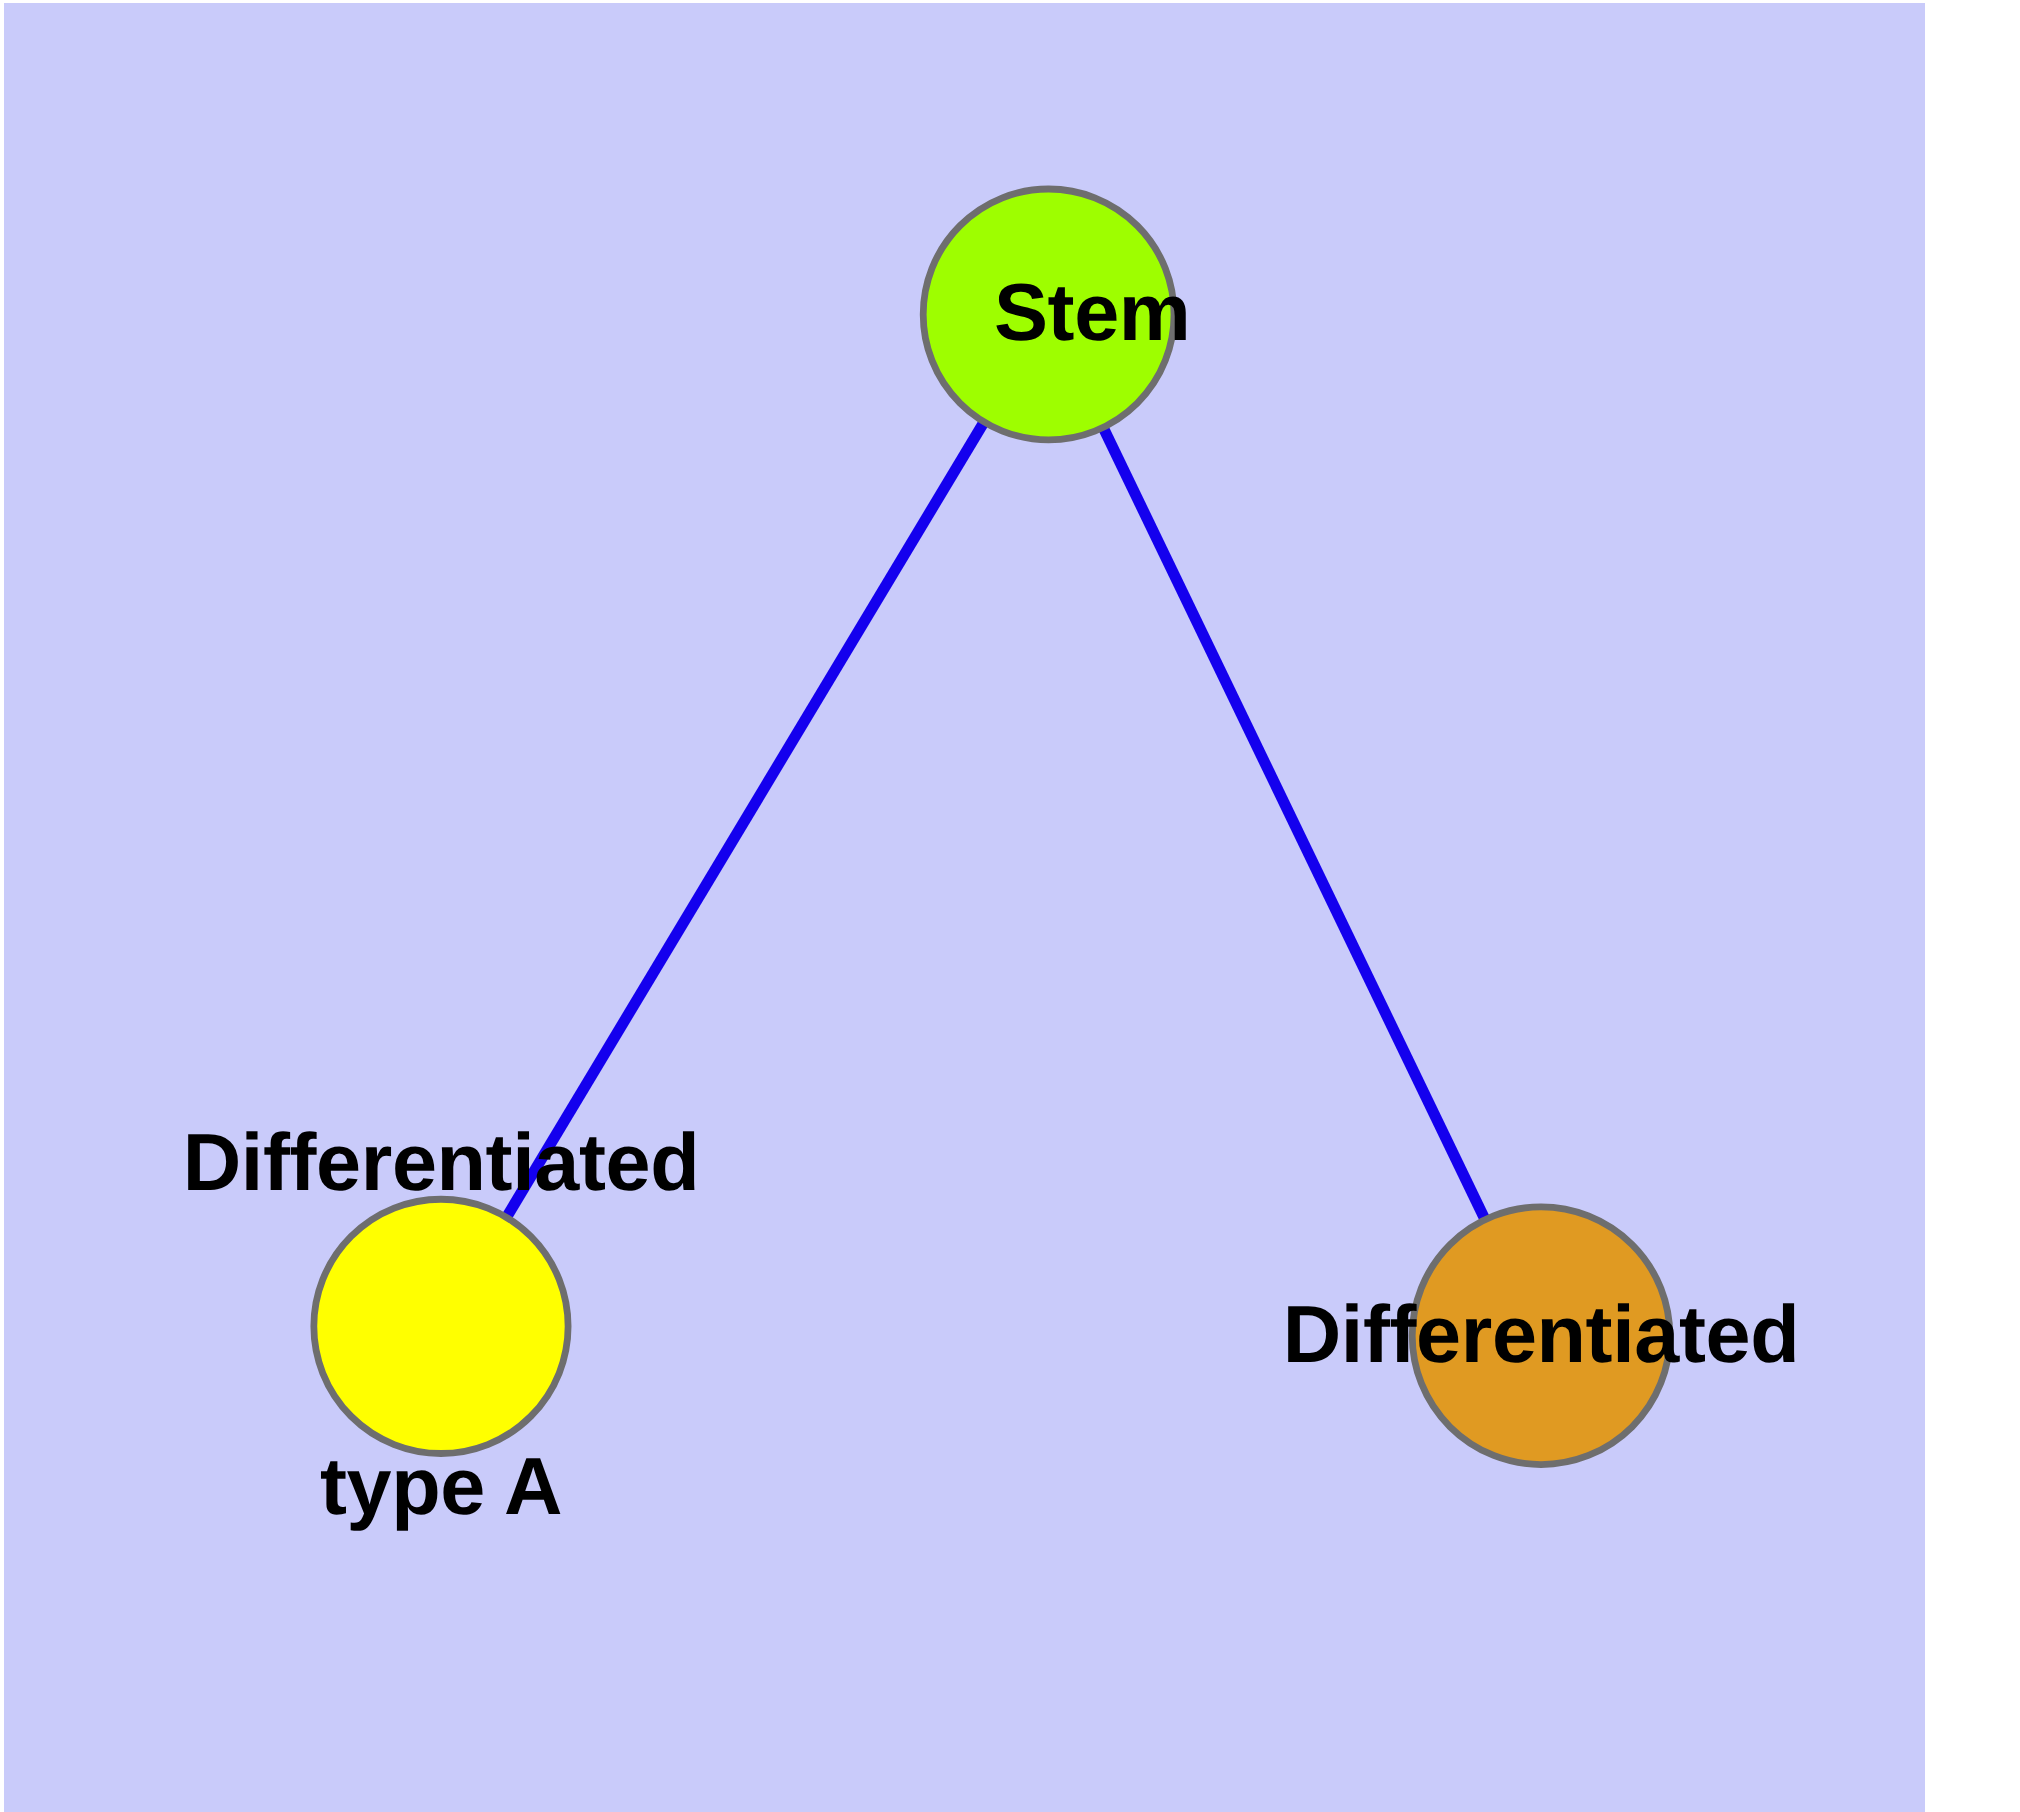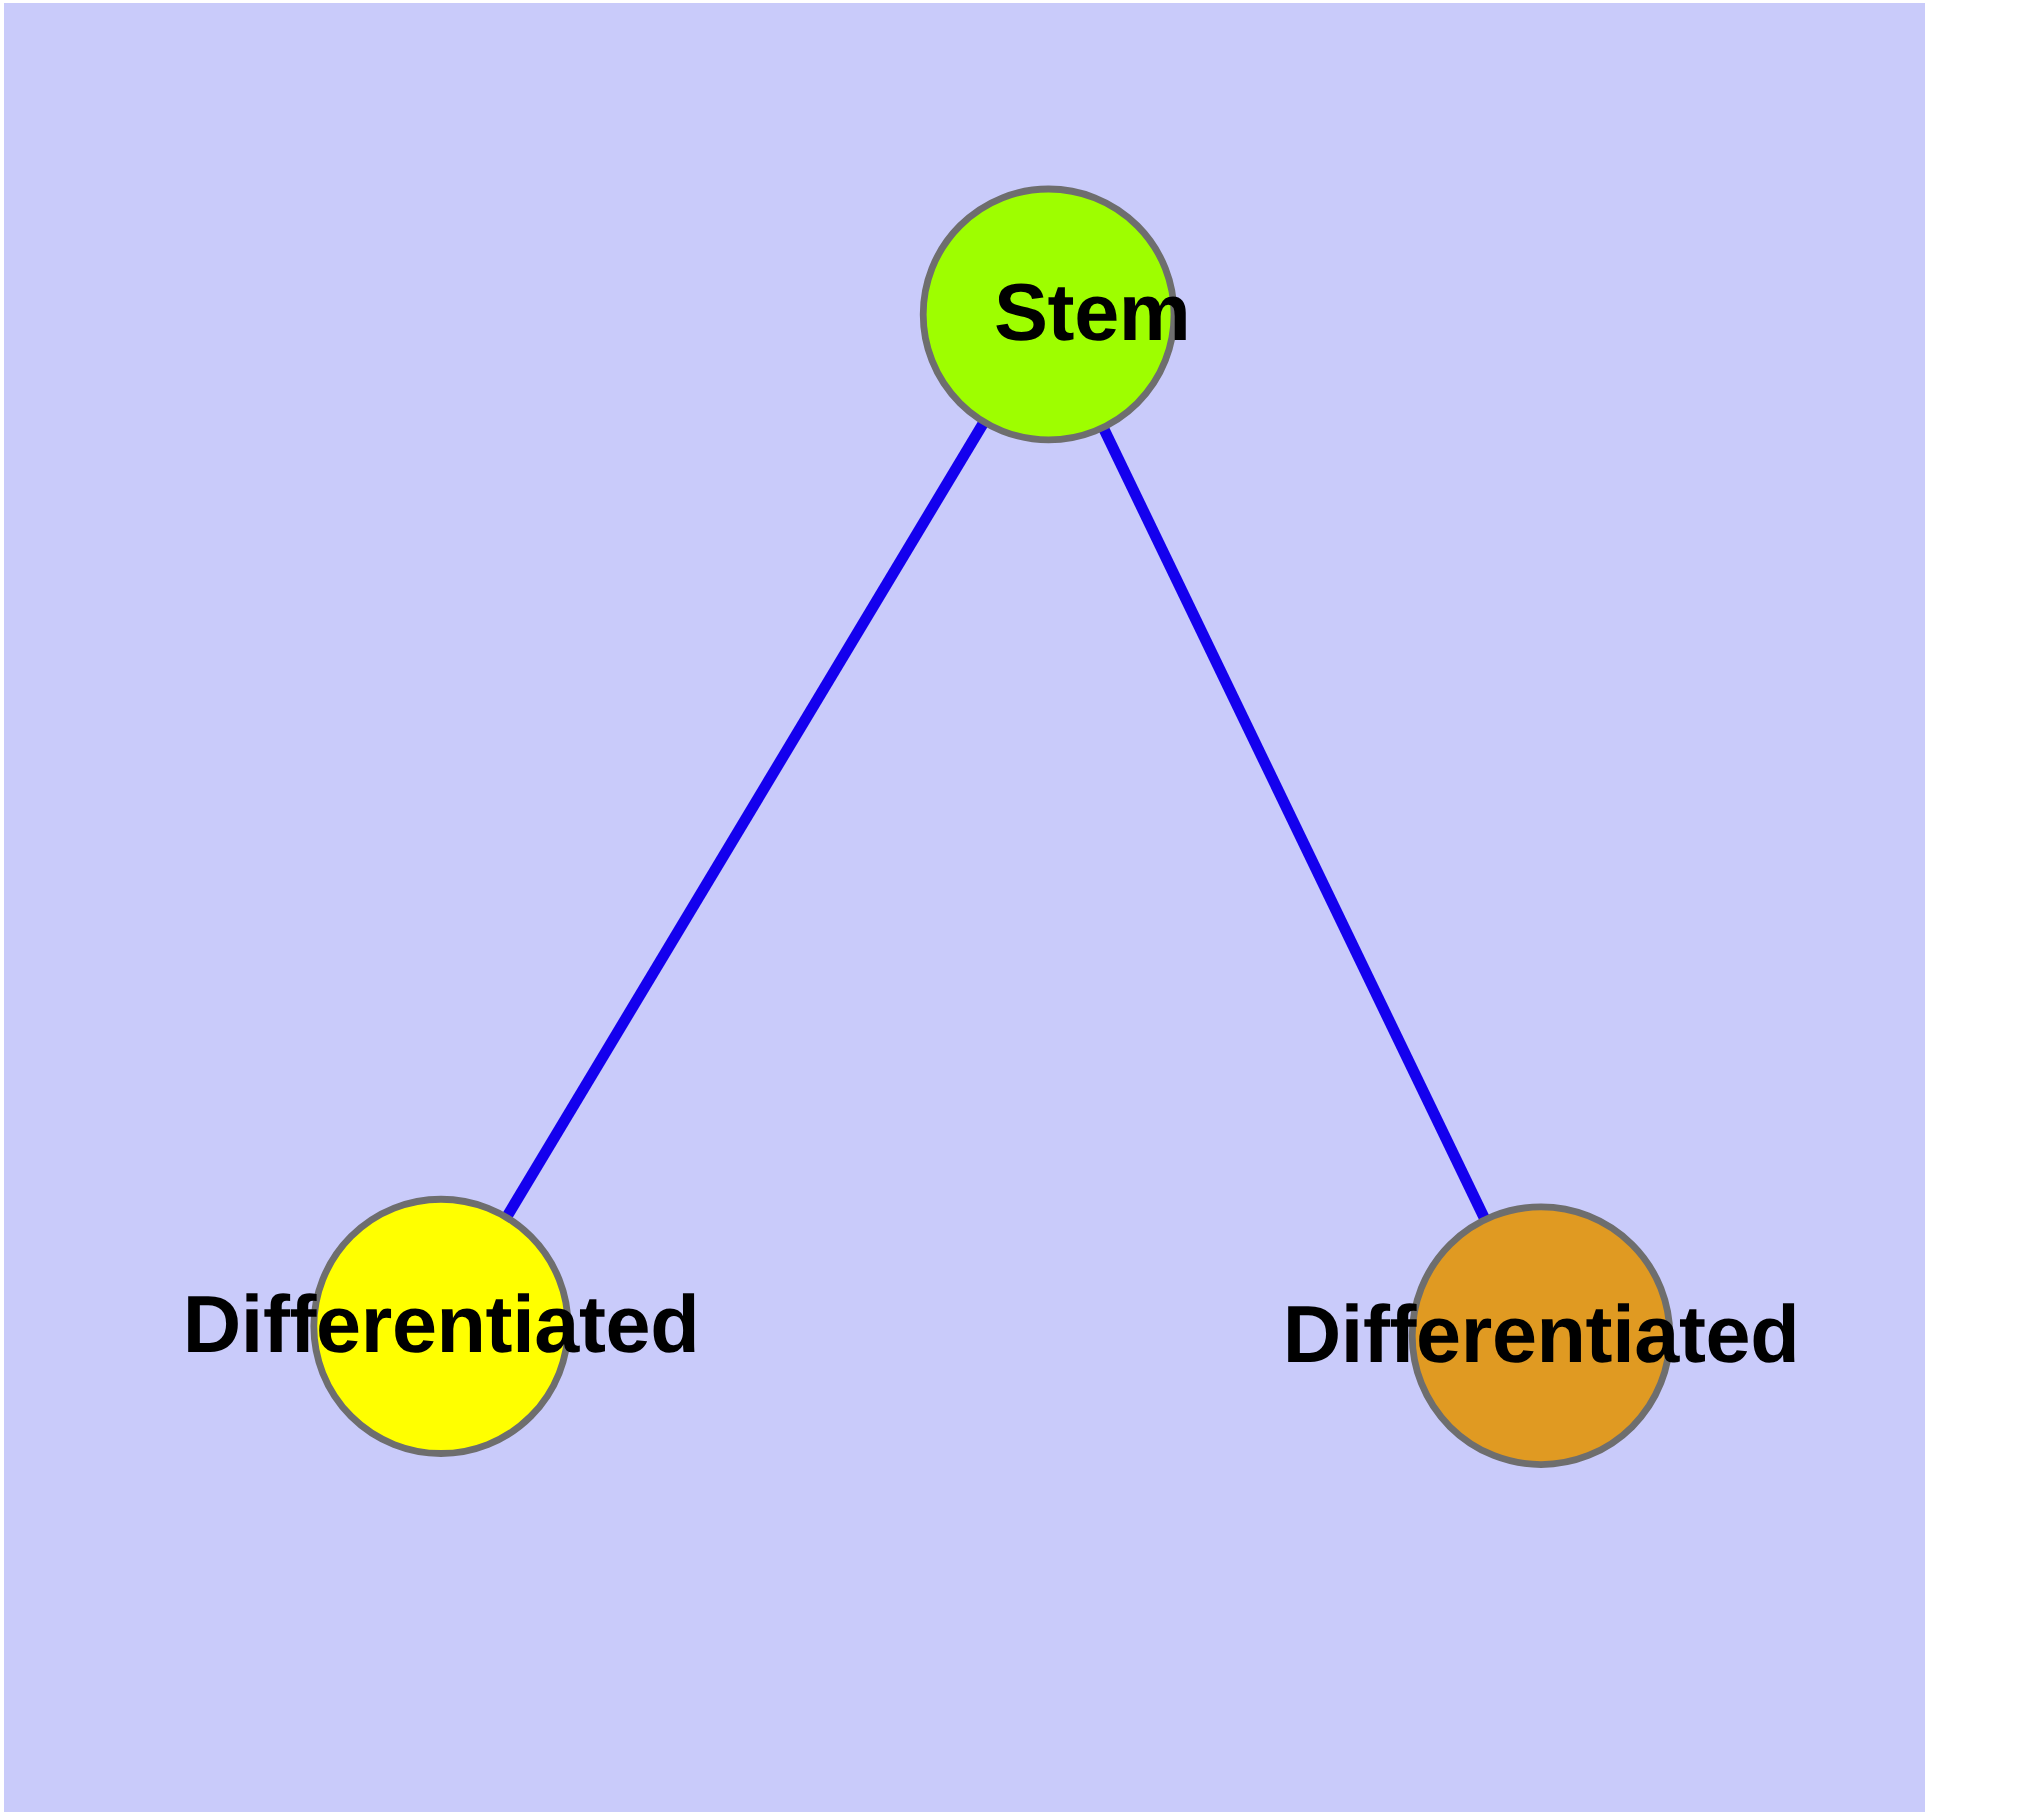--- a/index.html
+++ b/index.html
@@ -64,19 +64,20 @@
       <circle id="node-2" cx="1818" cy="1576" r="152" fill="#e09a22" stroke="#6e6e6e" stroke-width="8"></circle>
     </g>
   </svg>
 
   <div class="node-label" id="label-stem" style="left:1048px; top:314px;">
     <span>Stem</span>
   </div>
 
   <div class="node-label" id="label-diff-a" style="left:441px; top:1326px;">
     <div>Differentiated</div>
+    <div>type A</div>
   </div>
 
   <div class="node-label" id="label-diff-b" style="left:1541px; top:1336px;">
     <div>Differentiated</div>
   </div>
 </div>
 
 
 </body></html>

